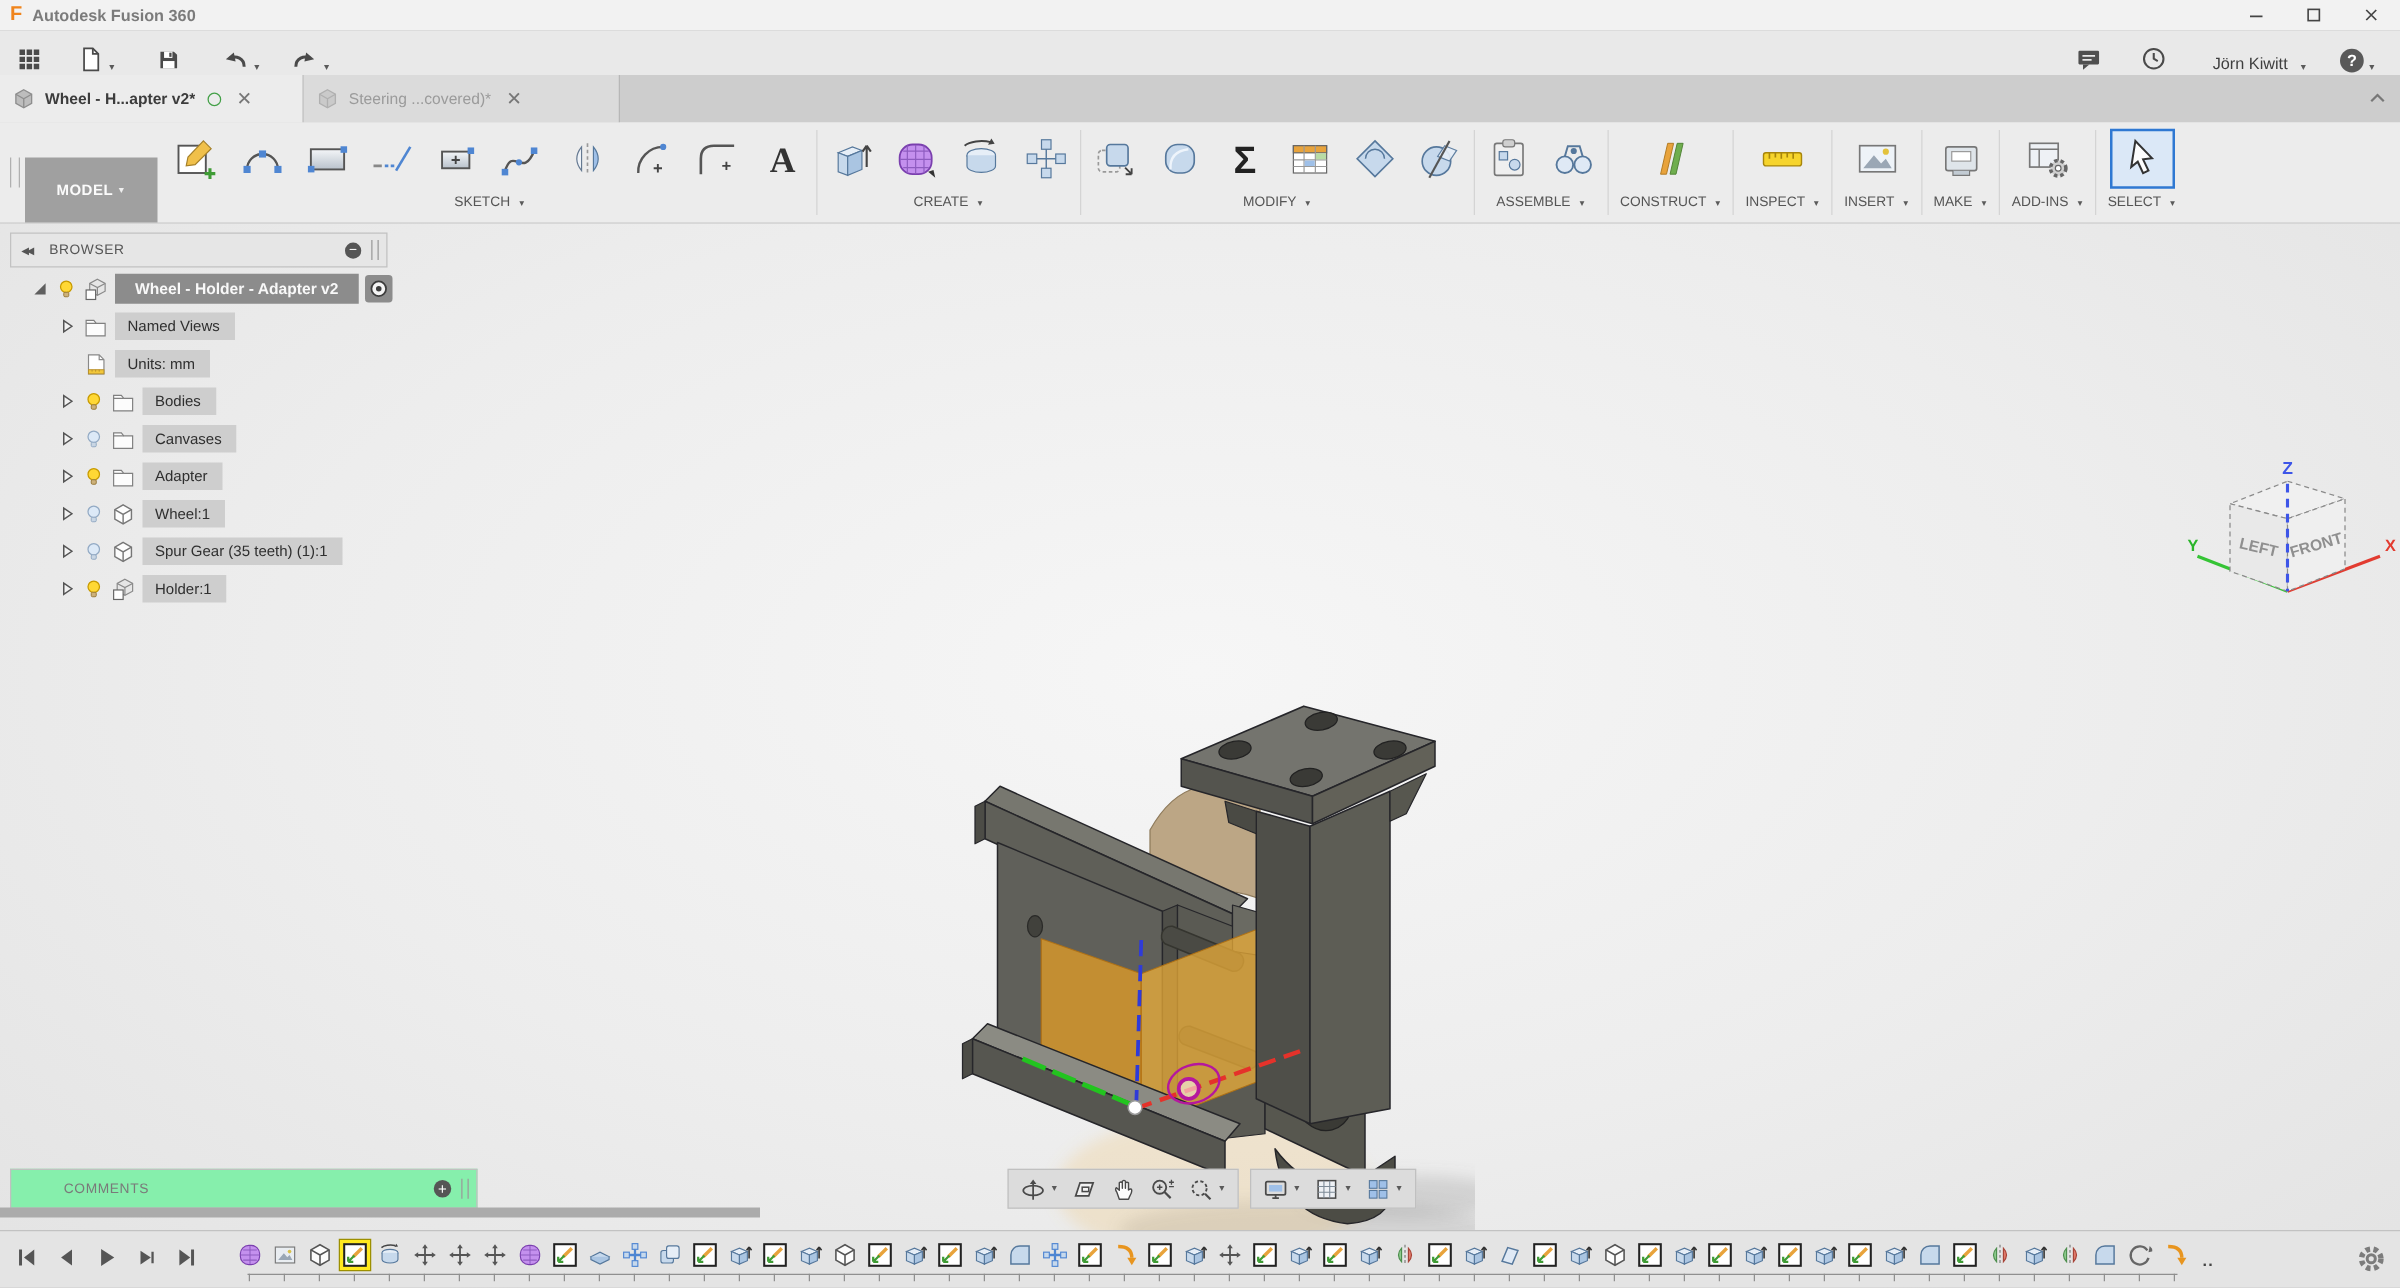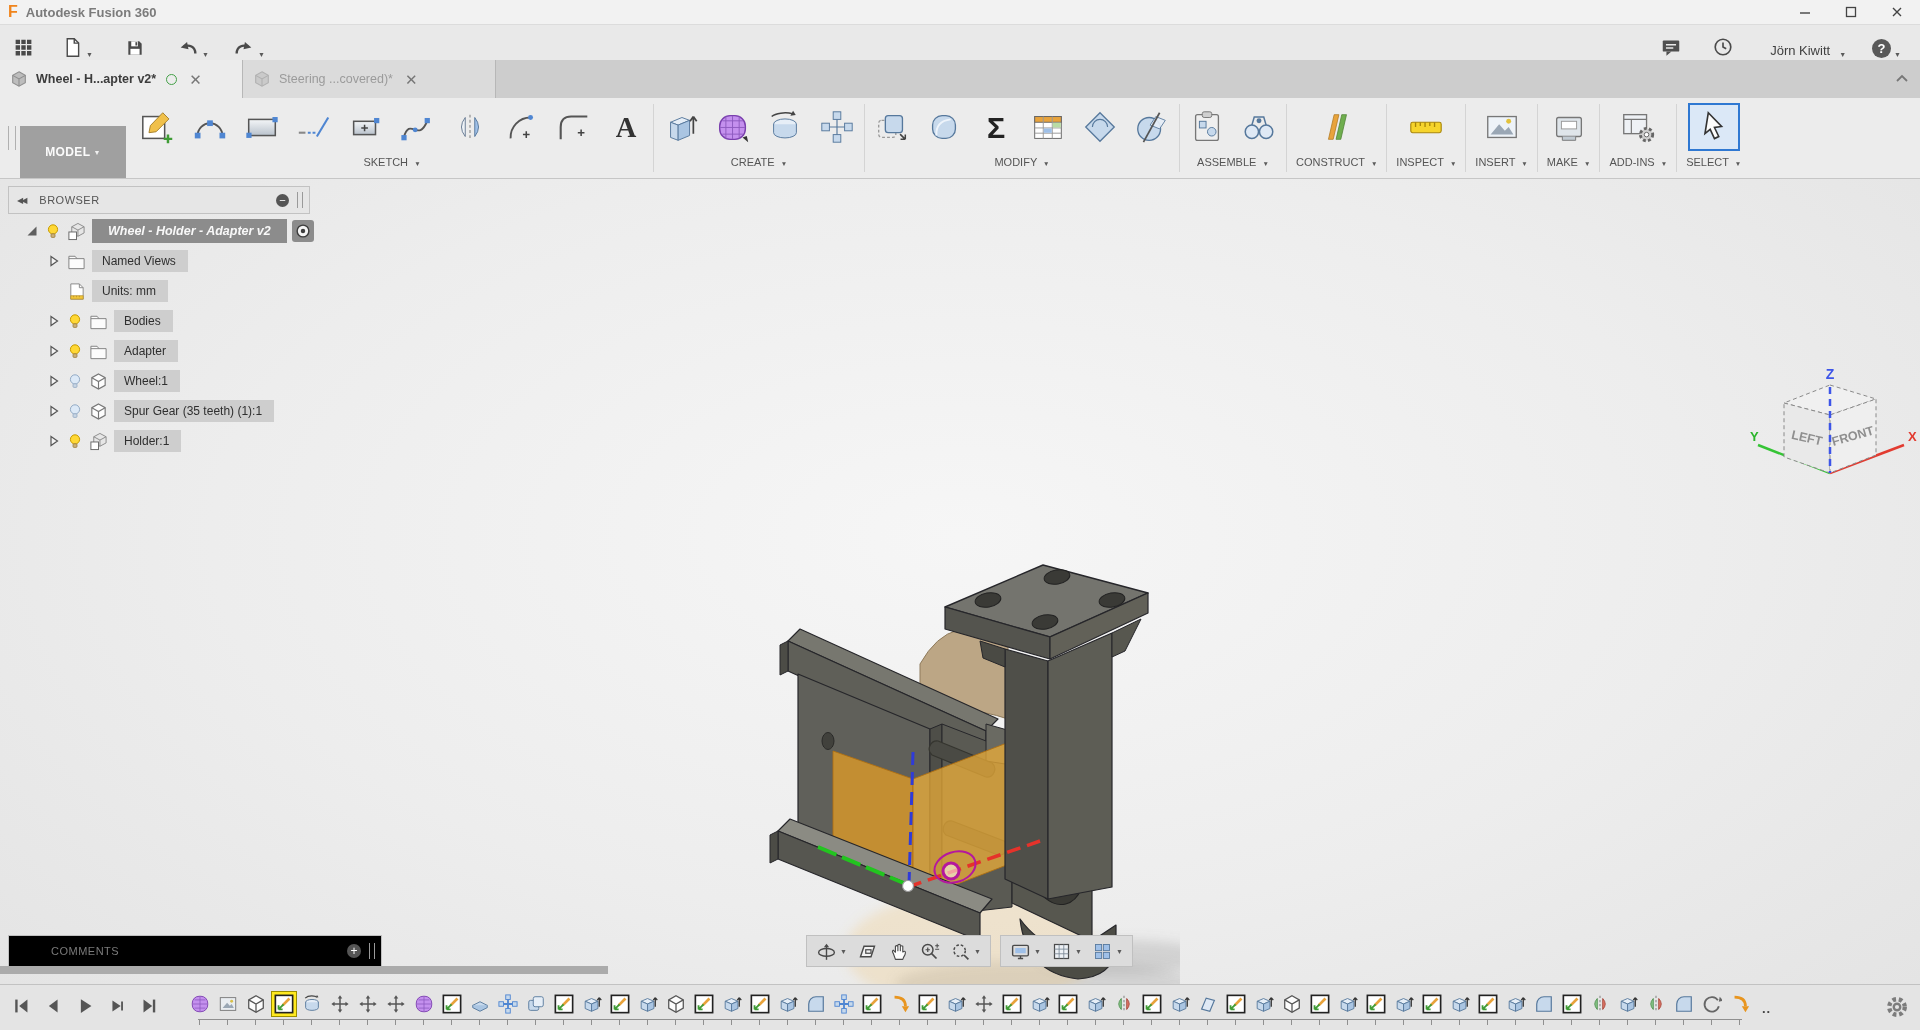--- a/index.html
+++ b/index.html
@@ -60,26 +60,26 @@
   .bh-grip{width:4px;height:16px;border-left:1px solid #9a9a9a;border-right:1px solid #9a9a9a;margin:0 6px 0 8px;}
   .browser-tree{position:absolute;left:8px;top:216px;}
   .brow{display:flex;align-items:center;height:30px;}
   .bcell{display:flex;align-items:center;justify-content:center;}
   .barrow{width:20px;margin-left:36px;}
   .brow.root .barrow{margin-left:14px;}
   .bbulb{width:22px;}
   .bicon{width:24px;}
   .blabel{font-size:12px;color:#2f2f2f;background:rgba(203,203,203,.92);padding:4px 12px 4px 10px;
           margin-left:4px;white-space:nowrap;}
-  .brow.root .blabel{background:#8c8c8c;color:#f8f8f8;font-weight:bold;font-size:12.5px;padding:5px 16px;font-style:italic;}
+  .brow.root .blabel{background:#8c8c8c;color:#f8f8f8;font-weight:bold;font-size:12.5px;padding:5px 16px;}
   .btarget{margin-left:5px;background:#8c8c8c;border-radius:3px;padding:3px;display:flex;}
   
   .viewcube{position:absolute;left:1742px;top:184px;}
   
-  .commentsbar{position:absolute;left:8px;top:935px;width:372px;height:30px;background:#000000;
+  .commentsbar{position:absolute;left:8px;top:935px;width:372px;height:30px;background:#86efac;
                border:1px solid #c0c0c0;display:flex;align-items:center;}
   .cb-title{font-size:11px;color:#7a7a7a;letter-spacing:.5px;margin-left:42px;}
   .cb-plus{margin-left:auto;width:14px;height:14px;border-radius:50%;background:#555;color:#fff;
            display:flex;align-items:center;justify-content:center;font-size:12px;line-height:1;}
   .cb-grip{width:4px;height:16px;border-left:1px solid #9a9a9a;border-right:1px solid #9a9a9a;margin:0 6px 0 8px;}
   
   .navgroup{position:absolute;top:935px;height:30px;background:#dcdcdc;border:1px solid #c0c0c0;
             display:flex;align-items:center;padding:0 4px;}
   .navbtn{display:flex;align-items:center;justify-content:center;height:28px;padding:0 5px;}
   
@@ -918,20 +918,38 @@
         <span class="blabel">Bodies</span>
       </div>
       <div class="brow">
         <span class="bcell barrow">
           <svg width="12" height="12">
             <use href="#s-arrow-closed"></use>
           </svg>
         </span>
         <span class="bcell bbulb">
           <svg width="16" height="16">
+            <use href="#s-bulb-off"></use>
+          </svg>
+        </span>
+        <span class="bcell bicon">
+          <svg width="19" height="19">
+            <use href="#s-folder"></use>
+          </svg>
+        </span>
+        <span class="blabel">Canvases</span>
+      </div>
+      <div class="brow">
+        <span class="bcell barrow">
+          <svg width="12" height="12">
+            <use href="#s-arrow-closed"></use>
+          </svg>
+        </span>
+        <span class="bcell bbulb">
+          <svg width="16" height="16">
             <use href="#s-bulb-on"></use>
           </svg>
         </span>
         <span class="bcell bicon">
           <svg width="19" height="19">
             <use href="#s-folder"></use>
           </svg>
         </span>
         <span class="blabel">Adapter</span>
       </div>

